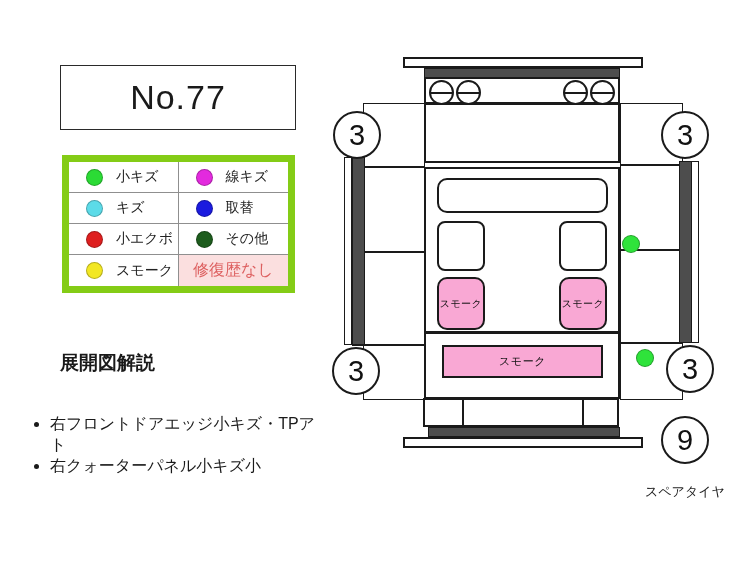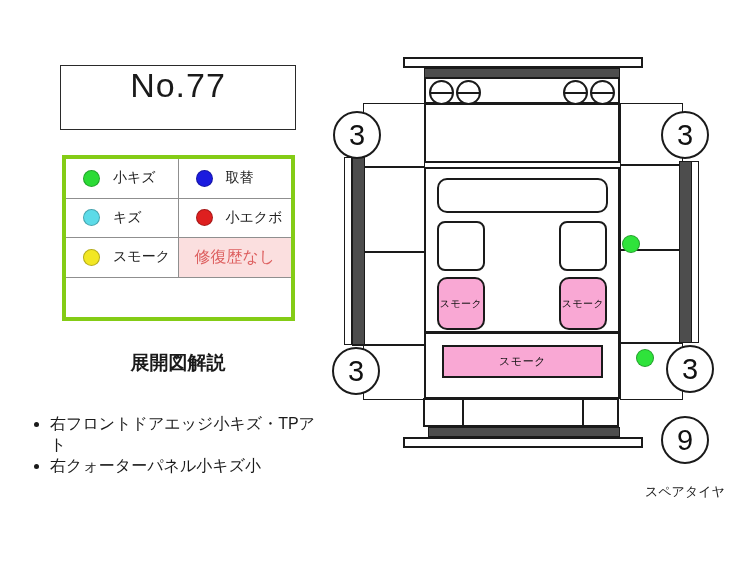--- a/index.html
+++ b/index.html
@@ -7,39 +7,39 @@
     width:750px;height:562px;position:relative;background:#ffffff;
     font-family:"Liberation Sans","DejaVu Sans",sans-serif;color:#111;
     overflow:hidden;
   }
   *{box-sizing:border-box;}
   .abs{position:absolute;}
 
   
   .no-box{
     left:60px;top:65px;width:236px;height:65px;
-    border:1.5px solid #2a2a2a;display:flex;align-items:flex-start;justify-content:center;
+    border:1.5px solid #2a2a2a;display:flex;align-items:center;justify-content:center;
     font-size:34px;letter-spacing:1px;color:#1a1a1a;
   }
   .legend{
-    left:62px;top:155px;width:233px;height:166px;
+    left:62px;top:155px;width:233px;height:138px;
     display:grid;grid-template-columns:1fr 1fr;grid-template-rows:repeat(4,1fr);
-    border:4px solid #84cc16;background:#fff;
+    border:7px solid #84cc16;background:#fff;
   }
   .legend-cell{
     border-right:1px solid #8f8f8f;border-bottom:1px solid #8f8f8f;
     display:flex;align-items:center;padding-left:17px;gap:13px;font-size:14px;color:#222;
   }
   .legend-cell:nth-child(2n){border-right:none;}
   .legend-cell:nth-child(7),.legend-cell:nth-child(8){border-bottom:none;}
   .swatch{width:17px;height:17px;border-radius:50%;border:1px solid rgba(0,0,0,0.25);flex:0 0 auto;}
   .legend-cell.highlight{justify-content:center;padding-left:0;font-size:16px;}
 
   .heading{
-    left:60px;top:350px;width:236px;text-align:center;
+    left:60px;top:350px;width:236px;
     font-size:19px;font-weight:bold;color:#1a1a1a;
   }
   .notes{
     left:30px;top:413px;width:300px;margin:0;padding-left:20px;
     font-size:16px;line-height:21px;color:#1a1a1a;
   }
 
   
   .box{position:absolute;border:2px solid #1a1a1a;background:#fff;}
   .dark{position:absolute;border:1px solid #1a1a1a;background:#4d4d4d;}
@@ -72,30 +72,38 @@
 <div class="abs no-box">
   <span>No.77</span>
 </div>
 
 <div class="abs legend">
   <div class="legend-cell">
     <span class="swatch" style="background-color: rgb(43, 219, 53);"></span>
     <span>小キズ</span>
   </div>
   <div class="legend-cell">
-    <span class="swatch" style="background-color: rgb(27, 27, 223);"></span>
-    <span>取替</span>
+    <span class="swatch" style="background-color: rgb(227, 42, 222);"></span>
+    <span>線キズ</span>
   </div>
   <div class="legend-cell">
     <span class="swatch" style="background-color: rgb(92, 219, 232);"></span>
     <span>キズ</span>
   </div>
   <div class="legend-cell">
+    <span class="swatch" style="background-color: rgb(27, 27, 223);"></span>
+    <span>取替</span>
+  </div>
+  <div class="legend-cell">
     <span class="swatch" style="background-color: rgb(222, 31, 31);"></span>
     <span>小エクボ</span>
+  </div>
+  <div class="legend-cell">
+    <span class="swatch" style="background-color: rgb(29, 92, 29);"></span>
+    <span>その他</span>
   </div>
   <div class="legend-cell">
     <span class="swatch" style="background-color: rgb(242, 231, 35);"></span>
     <span>スモーク</span>
   </div>
   <div class="legend-cell highlight" style="background-color: rgb(251, 223, 223); color: rgb(221, 95, 95);">
     <span>修復歴なし</span>
   </div>
 </div>
 

